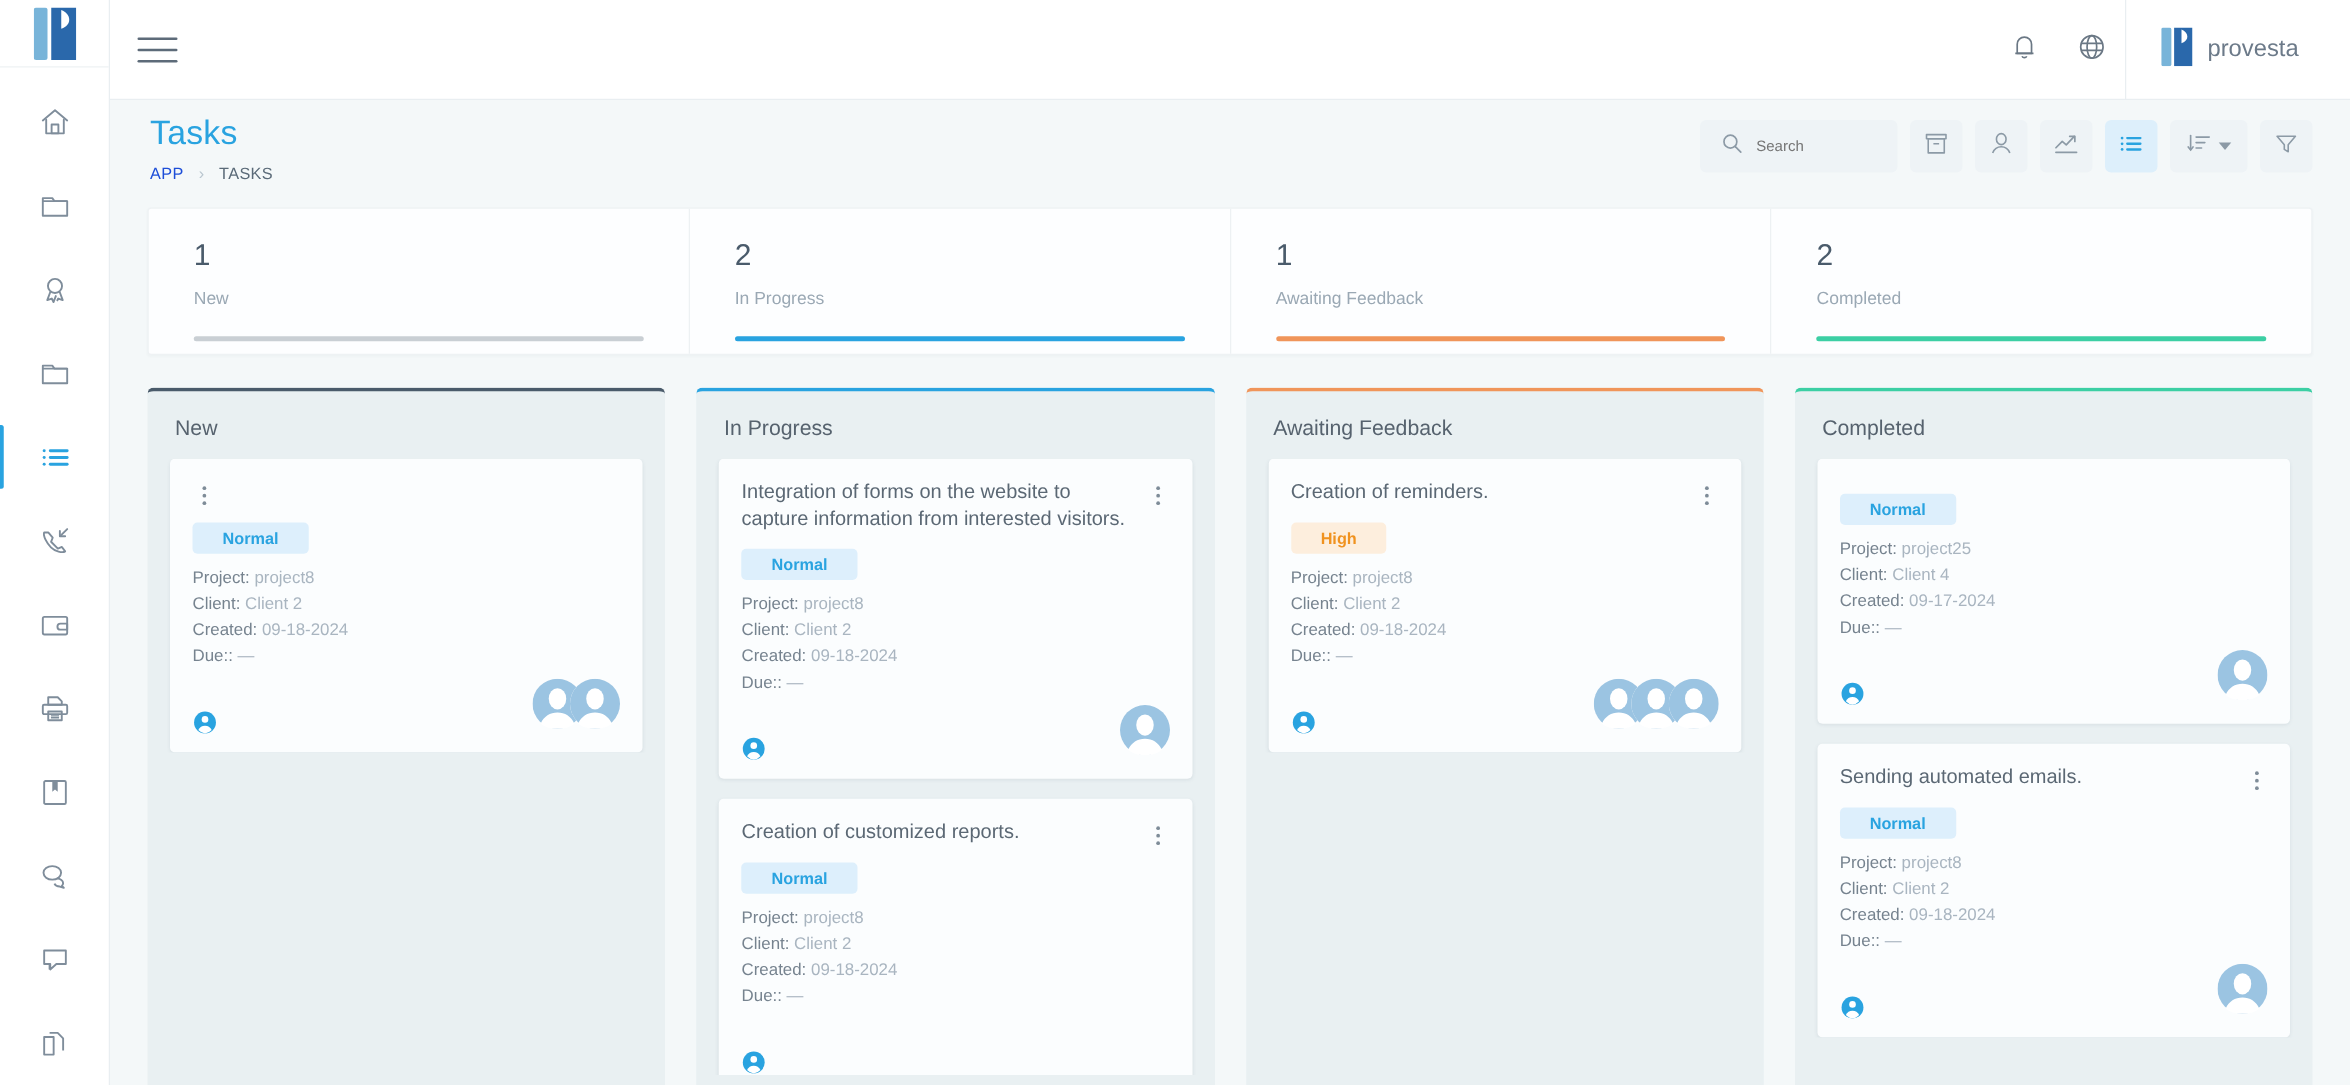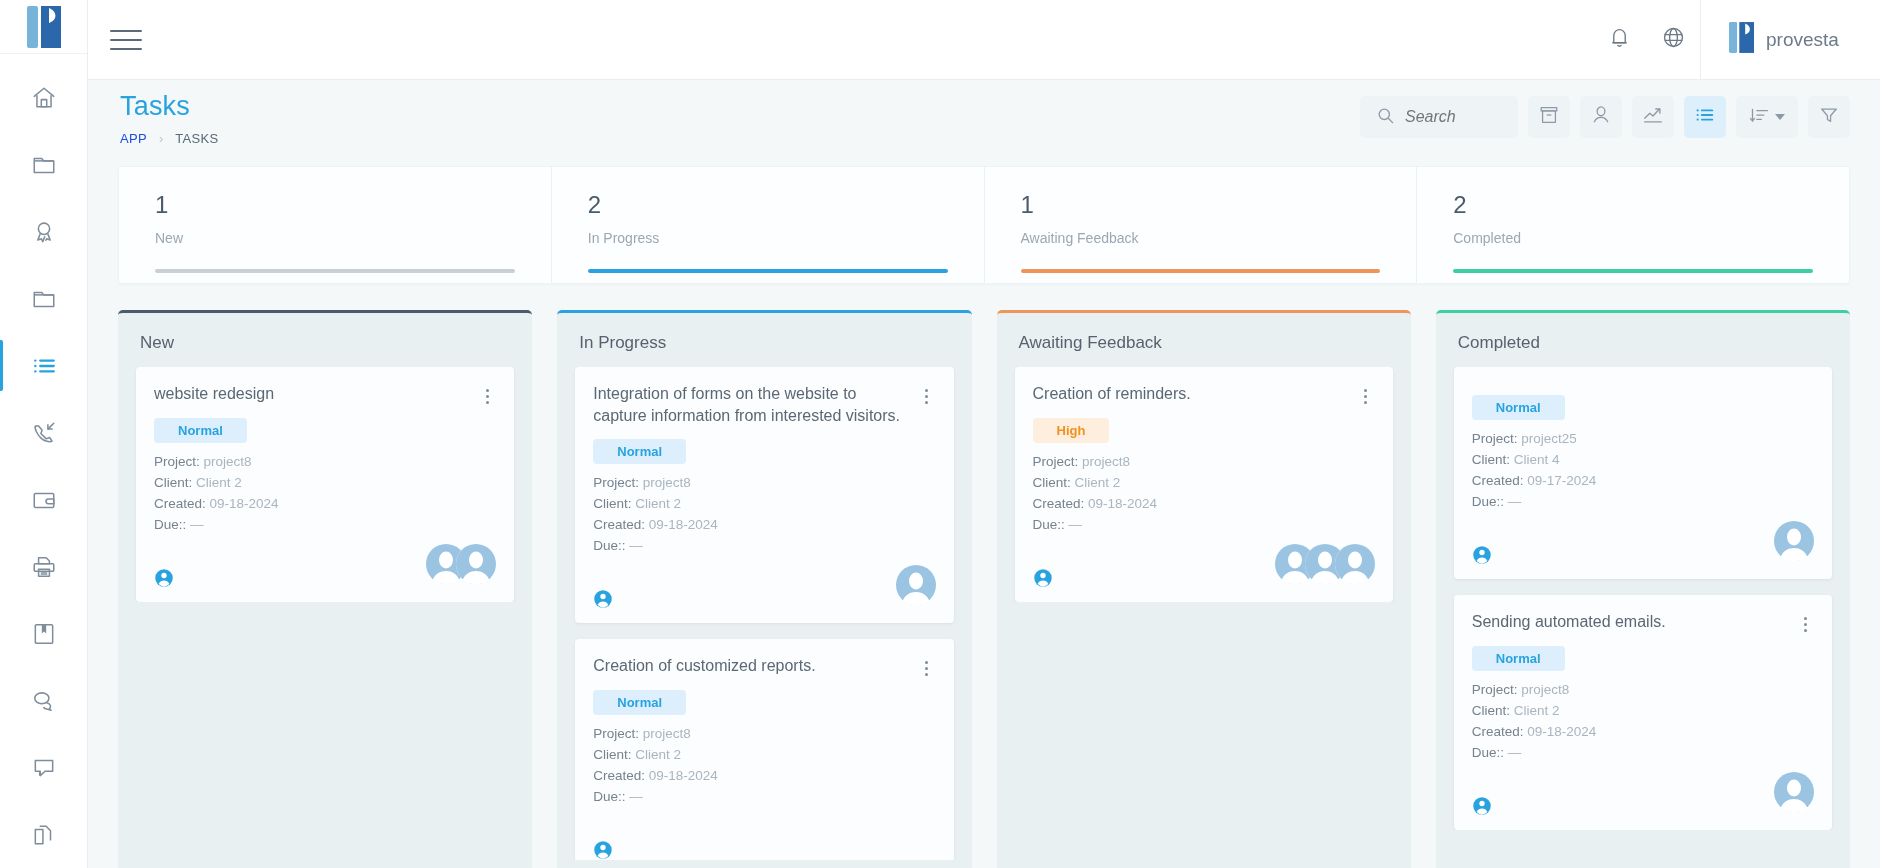--- a/index.html
+++ b/index.html
@@ -74,23 +74,22 @@
   .crumb-sep { color: #b9c6cf; font-size: 13px; }
 
   .ph-right { display: flex; align-items: center; gap: 10px; padding-top: 4px; }
   .searchbox {
     width: 158px; height: 42px; background: #eef3f6; border-radius: 5px;
     display: flex; align-items: center; gap: 10px; padding: 0 16px;
     cursor: text;
   }
   .searchbox .sinput {
     border: 0; background: transparent; outline: none;
-    font-size: 16px; color: #97a5b1; font-family: "Liberation Sans", sans-serif;
+    font-size: 12px; color: #97a5b1; font-family: "Liberation Sans", sans-serif;
     width: 100px;
-    font-style: italic;
   }
   .tool-btn {
     width: 42px; height: 42px; background: #eef3f6; border-radius: 5px;
     display: flex; align-items: center; justify-content: center; cursor: pointer;
   }
   .tool-btn.active { background: #ddeffb; }
   .tool-btn.wide { width: 62px; gap: 5px; }
   .caret { width: 0; height: 0; border-left: 5px solid transparent; border-right: 5px solid transparent; border-top: 6px solid #8c9aa6; }
 
   
@@ -416,21 +415,20 @@
         <div class="stat-label">Completed</div>
         <div class="stat-bar" style="background:#3ccfa4"></div>
       </div>
     </div>
 
     <div class="board" id="board">
         <div class="column" style="border-top-color: rgb(74, 91, 107);">
           <div class="col-title">New</div>
           <div class="col-cards">
             <div class="card"><div class="card-top">
-                <div class="card-title">website redesign</div>
                 <div class="kebab">
                   <i></i>
                   <i></i>
                   <i></i>
                 </div>
               </div><span class="badge normal">Normal</span><div class="meta">
                 <div class="meta-row"><span>Project:</span> <span class="val">project8</span></div>
                 <div class="meta-row"><span>Client:</span> <span class="val">Client 2</span></div>
                 <div class="meta-row"><span>Created:</span> <span class="val">09-18-2024</span></div>
                 <div class="meta-row"><span>Due::</span> <span class="val">—</span></div>

